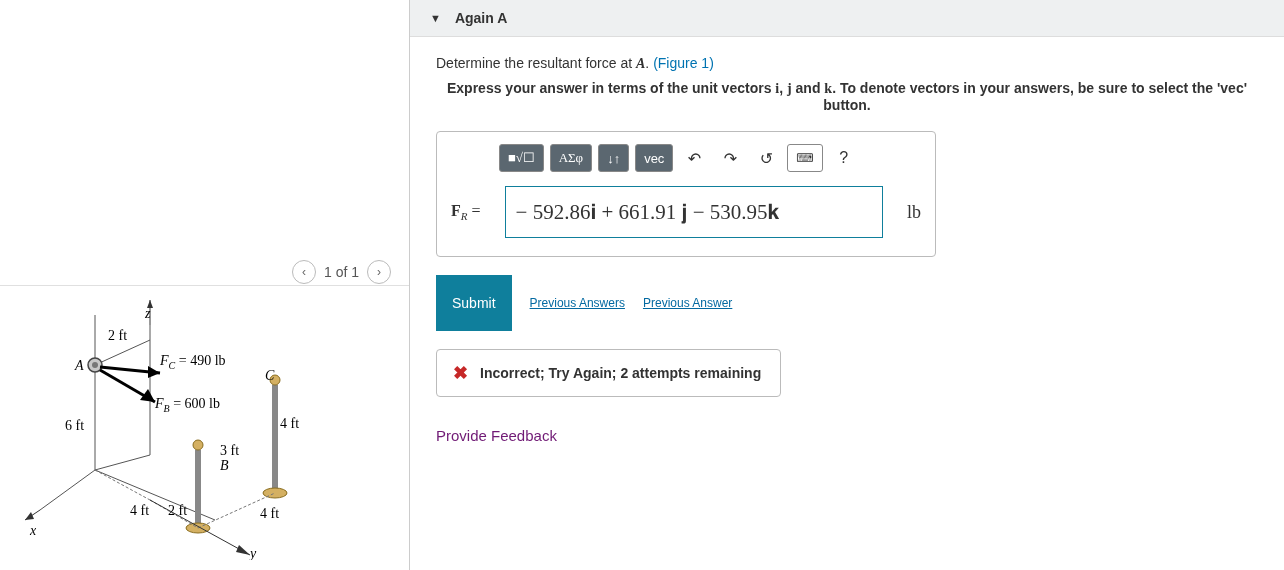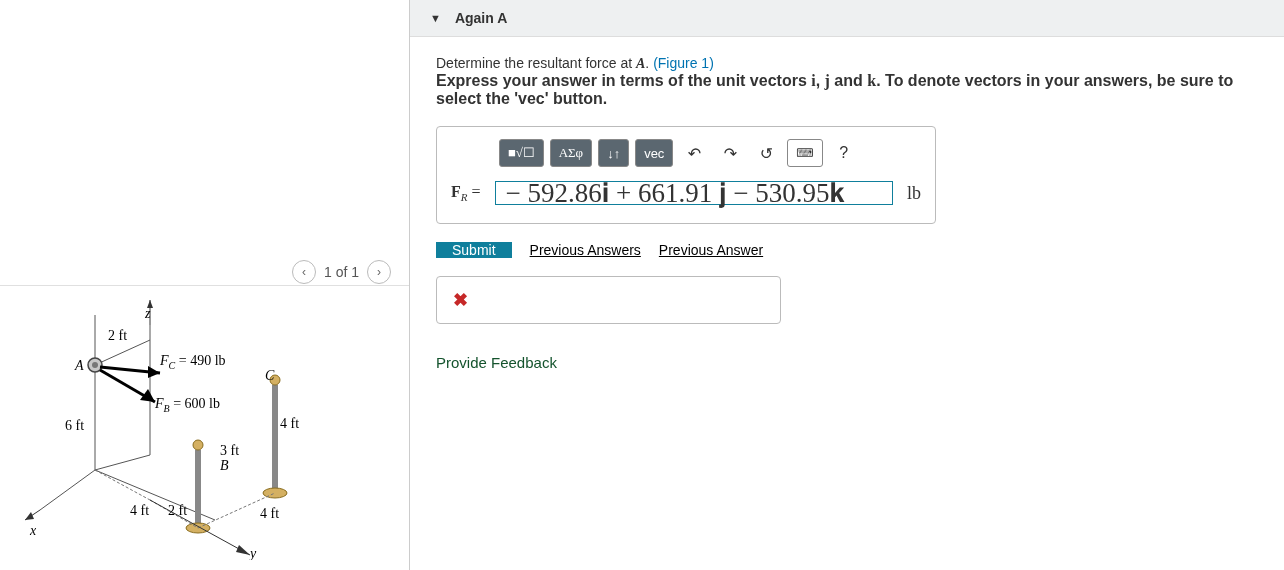--- a/index.html
+++ b/index.html
@@ -5,46 +5,46 @@
   * { box-sizing: border-box; margin: 0; padding: 0; }
   body { font-family: Arial, Helvetica, sans-serif; font-size: 14px; color: #333; background: #fff; width: 1284px; height: 570px; overflow: hidden; position: relative; }
   .container { display: flex; width: 100%; height: 100%; }
   .left-panel { width: 410px; border-right: 1px solid #ccc; position: relative; }
   .right-panel { flex: 1; padding: 0; }
   
   .part-header { background: #eef0f1; padding: 10px 20px; display: flex; align-items: center; gap: 14px; border-bottom: 1px solid #ddd; }
   .part-header .caret { font-size: 11px; color: #333; }
   
   .part-body { padding: 18px 26px; }
-  .prompt-line { font-size: 14px; }
+  .prompt-line { margin-bottom: 8px; font-size: 14px; }
   .link-text { color: #0073b1; cursor: pointer; }
-  .prompt-bold { font-weight: bold; font-size: 16px; margin-bottom: 18px; }
+  .prompt-bold { font-weight: bold; font-size: 14px; margin-bottom: 18px; text-align: center; }
   .ijkvec { font-family: "Times New Roman", serif; font-weight: bold; }
   
   .answer-box { border: 1px solid #bbb; border-radius: 4px; padding: 12px 14px 18px; width: 500px; margin-bottom: 18px; }
   .toolbar { display: flex; align-items: center; gap: 6px; margin-bottom: 14px; padding-left: 48px; }
   .tool-btn { border: 1px solid #888; border-radius: 3px; padding: 4px 8px; font-size: 13px; background: #5b6770; color: #fff; cursor: pointer; display: inline-flex; align-items: center; justify-content: center; min-width: 30px; height: 28px; }
   .tool-btn.math { font-family: "Times New Roman", serif; }
   .tool-btn.light { background: #fff; color: #333; border: none; font-size: 16px; }
   .tool-btn.keyb { background:#fff; color:#333; border:1px solid #888; font-size:12px;}
   
-  .answer-row { display: flex; align-items: center; gap: 14px; }
+  .answer-row { display: flex; align-items: center; gap: 24px; }
   .fr-label { font-family: "Times New Roman", serif; font-size: 16px; }
   .fr-label .sub { font-size: 11px; font-style: italic; vertical-align: sub; }
-  .answer-input { flex: 1; border: 1px solid #0f7f9c; height: 24px; padding: 0 10px; font-family: "Times New Roman", serif; font-size: 27px; display:flex; align-items:center;}
+  .answer-input { flex: 1; border: 1px solid #0f7f9c; height: 52px; padding: 0 10px; font-family: "Times New Roman", serif; font-size: 21px; display:flex; align-items:center;}
   .unit { font-family: Liberation Serif, serif; font-size: 18px; }
   
   .submit-row { display: flex; align-items: center; gap: 18px; margin-bottom: 18px; }
-  .submit-btn { background: #0f7f9c; color: #fff; border: none; padding: 0 16px; font-size: 14px; cursor: pointer; }
-  .link-action { color: #000000; text-decoration: underline; cursor: pointer; font-size: 14px; }
+  .submit-btn { background: #0f7f9c; color: #fff; border: none; padding: 20px 16px; font-size: 14px; cursor: pointer; }
+  .link-action { color: #0369a1; text-decoration: underline; cursor: pointer; font-size: 12px; }
   
   .feedback-box { border: 1px solid #bbb; border-radius: 4px; padding: 12px 16px; width: 345px; display: flex; align-items: center; gap: 12px; margin-bottom: 30px;}
   .x-icon { color: #c62828; font-weight: bold; font-size: 18px; }
   
-  .provide-fb { color: #14532d; font-size: 15px; cursor: pointer; margin-top:20px;}
+  .provide-fb { color: #701a75; font-size: 15px; cursor: pointer; margin-top:20px;}
   
   .pager { position: absolute; top: 260px; right: 18px; display: flex; align-items: center; gap: 8px; font-size: 14px; color:#555;}
   .pager-btn { width: 24px; height: 24px; border: 1px solid #bbb; border-radius: 50%; background: #fff; display: inline-flex; align-items: center; justify-content: center; cursor: pointer; font-size:12px; color:#666;}
   .pager-hr { position:absolute; top:285px; left:0; width:100%; border-top:1px solid #e0e0e0;}
   
   .figure { position: absolute; top: 300px; left: 20px; width: 320px; height: 260px; }
   .figure svg { width: 100%; height: 100%; }
   .figure text { font-family: "Times New Roman", serif; font-size: 14px; }
   .figure .lbl-italic { font-style: italic; }
 </style>
@@ -158,18 +158,19 @@
       </div>
 
       <div class="submit-row">
         <button class="submit-btn">Submit</button>
         <span class="link-action">Previous Answers</span>
         <span class="link-action">Previous Answer</span>
       </div>
 
       <div class="feedback-box">
         <span class="x-icon">✖</span>
+        <b>Incorrect; Try Again; 2 attempts remaining</b>
       </div>
 
       <div class="provide-fb">Provide Feedback</div>
     </div>
   </div>
 </div>
 
 </body></html>

